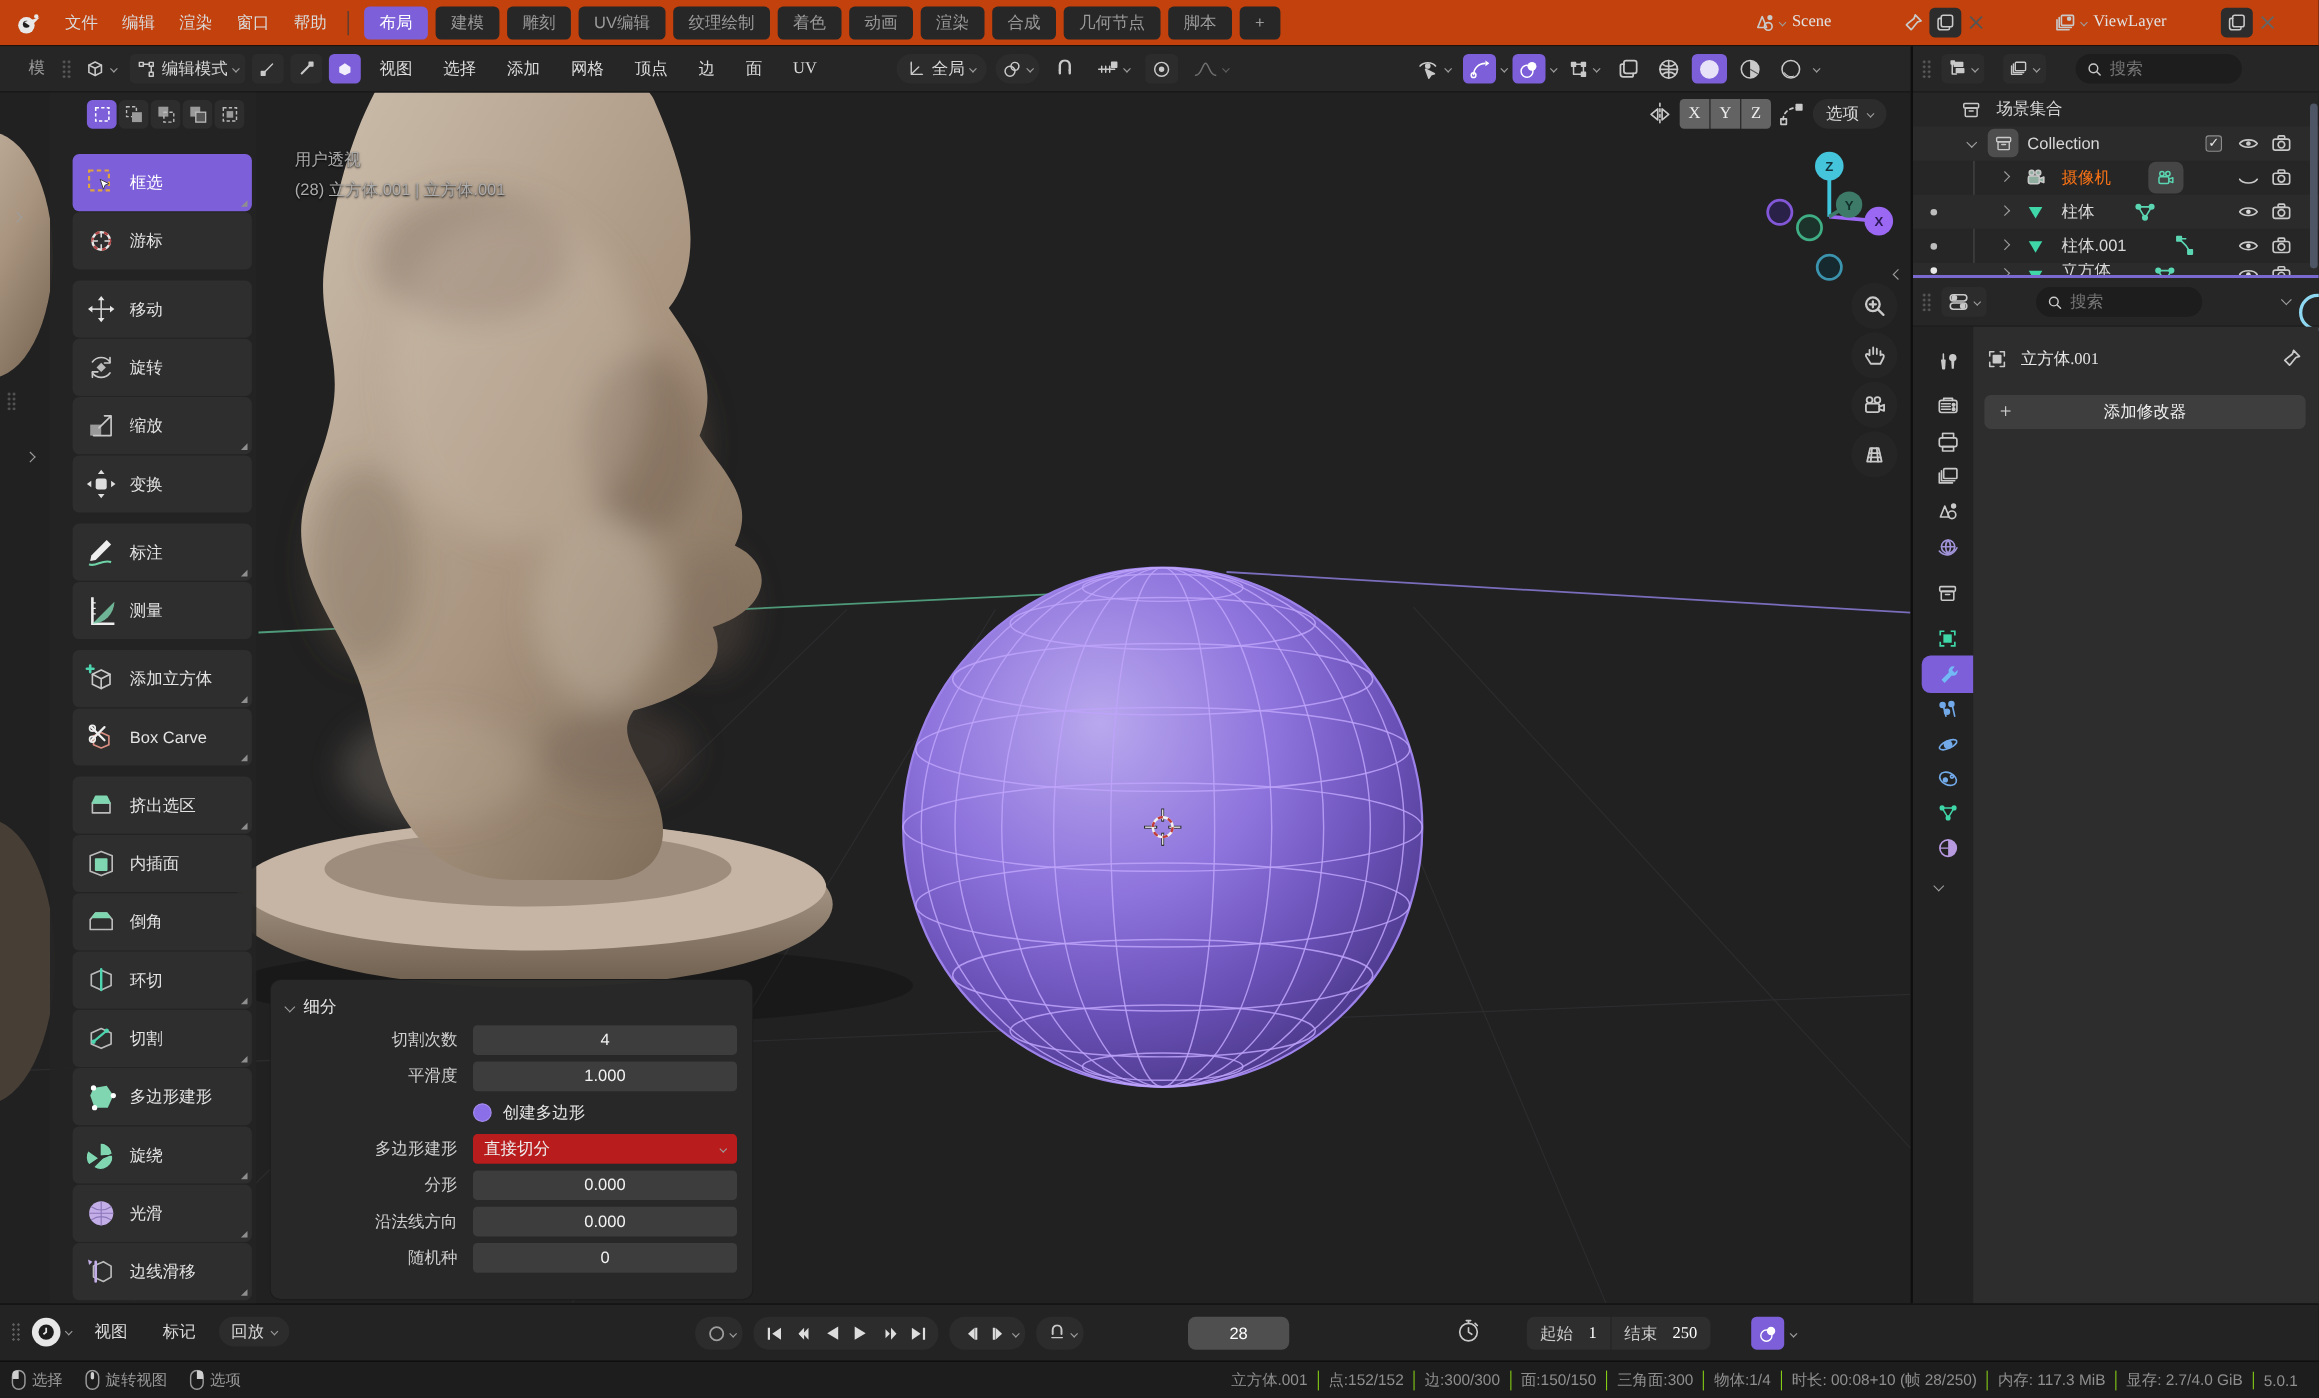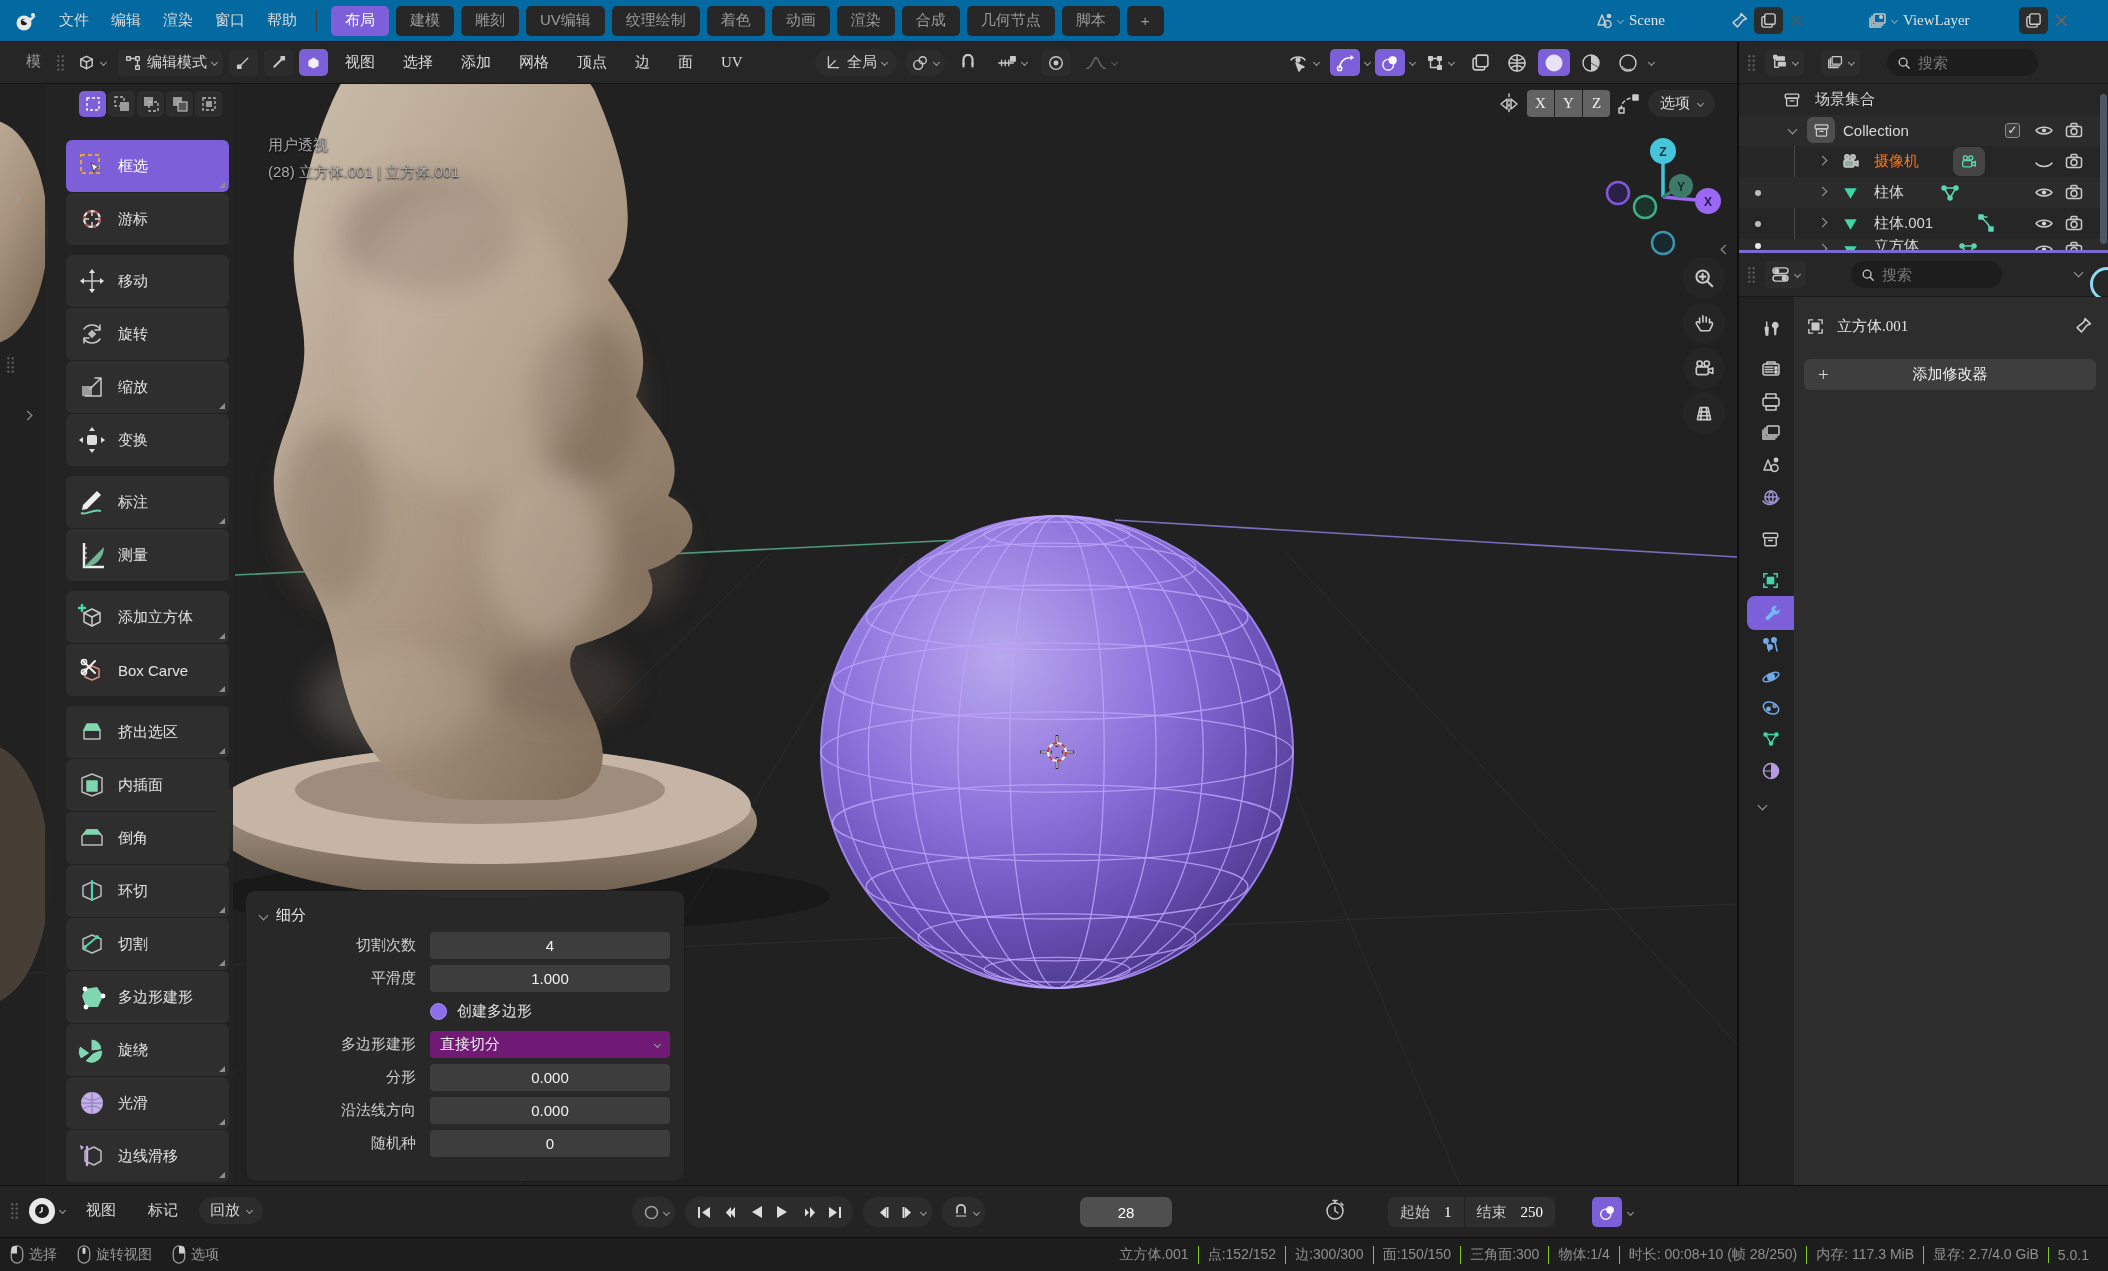--- a/index.html
+++ b/index.html
@@ -11,21 +11,21 @@
        font-family:"Liberation Sans","DejaVu Sans",sans-serif;font-size:15px;color:#d0d0d0;}
   .abs{position:absolute;}
   .row{display:flex;align-items:center;font-family:Liberation Serif, serif;}
   svg{display:block;}
   .ic{stroke:#c9c9c9;fill:none;stroke-width:1.5;stroke-linecap:round;stroke-linejoin:round;}
   .chev{display:inline-block;width:7px;height:7px;border-right:1.7px solid #9e9e9e;border-bottom:1.7px solid #9e9e9e;transform:rotate(45deg);flex:none;}
   .chev.left{transform:rotate(135deg);}
   .chev.small{width:5px;height:5px;}
   .grip{width:9px;height:17px;flex:none;background-image:radial-gradient(#5f5f5f 1.1px,transparent 1.3px);background-size:4.5px 4.5px;}
   
-  #topbar{left:0;top:0;width:2108px;height:42px;background:#0369a1;border-bottom:1px solid #0e0e0e;display:flex;align-items:center;}
+  #topbar{left:0;top:0;width:2108px;height:42px;background:#c2410c;border-bottom:1px solid #0e0e0e;display:flex;align-items:center;}
   .menu-item{padding:4px 11px;color:#dadada;border-radius:4px;cursor:default;}
   .ws-tab{height:30px;padding:0 14px;display:flex;align-items:center;border-radius:5px;background:#272727;color:#9b9b9b;margin-right:7px;}
   .ws-tab.active{background:var(--accent);color:#fff;}
   .tb-sep{width:1px;height:22px;background:#3c3c3c;margin:0 14px 0 8px;}
   
   #vph{left:0;top:42px;width:1737px;height:42px;background:var(--hdr);border-bottom:1px solid #141414;}
   .hbtn{display:inline-flex;align-items:center;justify-content:center;gap:5px;height:27px;min-width:27px;border-radius:5px;background:#2c2c2c;color:#d6d6d6;padding:0 6px;}
   .hbtn.active{background:var(--accent);color:#fff;}
   .hbtn.plain{background:transparent;}
   
@@ -38,21 +38,21 @@
   .smbtn{width:27px;height:26px;border-radius:5px;background:#2d2d2d;display:flex;align-items:center;justify-content:center;margin-right:2px;}
   .smbtn.active{background:var(--accent);}
   .vp-label{color:#ababab;text-shadow:0 1px 2px #000;}
   .navball{font-weight:bold;font-size:12px;}
   .sidebtn{position:absolute;left:1683px;width:42px;height:42px;border-radius:50%;background:rgba(40,40,40,.65);display:flex;align-items:center;justify-content:center;}
   
   #oppanel{position:absolute;left:245px;top:806px;width:440px;height:292px;background:rgba(41,41,41,.96);border:1px solid #1c1c1c;border-radius:10px;padding:10px 14px;}
   .op-row{display:flex;align-items:center;height:33px;}
   .op-lab{width:170px;text-align:right;padding-right:14px;color:#cfcfcf;flex:none;}
   .op-field{flex:1;background:#3d3d3d;border-radius:4px;height:27px;display:flex;align-items:center;justify-content:center;color:#f2f2f2;}
-  .op-drop{flex:1;background:#701a75;border-radius:4px;height:27px;display:flex;align-items:center;color:#eee;padding:0 10px;}
+  .op-drop{flex:1;background:#b91c1c;border-radius:4px;height:27px;display:flex;align-items:center;color:#eee;padding:0 10px;}
   
   #rightcol{left:1737px;top:42px;width:371px;height:1143px;background:#262626;border-left:2px solid #0e0e0e;}
   #outliner{position:absolute;left:0;top:0;width:371px;height:211px;overflow:hidden;}
   #ol-head{position:absolute;left:0;top:0;width:371px;height:42px;background:var(--hdr);border-bottom:1px solid #1a1a1a;}
   .olrow{position:absolute;left:0;width:369px;height:31px;display:flex;align-items:center;color:#d8d8d8;}
   .olrow .ri{position:absolute;}
   .search{display:flex;align-items:center;gap:7px;background:#1d1d1d;border-radius:14px;height:27px;padding:0 10px;}
   .search input{background:transparent;border:0;outline:0;color:#ddd;width:110px;font-size:15px;font-family:inherit;}
   .search input::placeholder{color:#767676;}
   #props{position:absolute;left:0;top:211px;width:371px;height:932px;background:var(--panel);overflow:hidden;}

